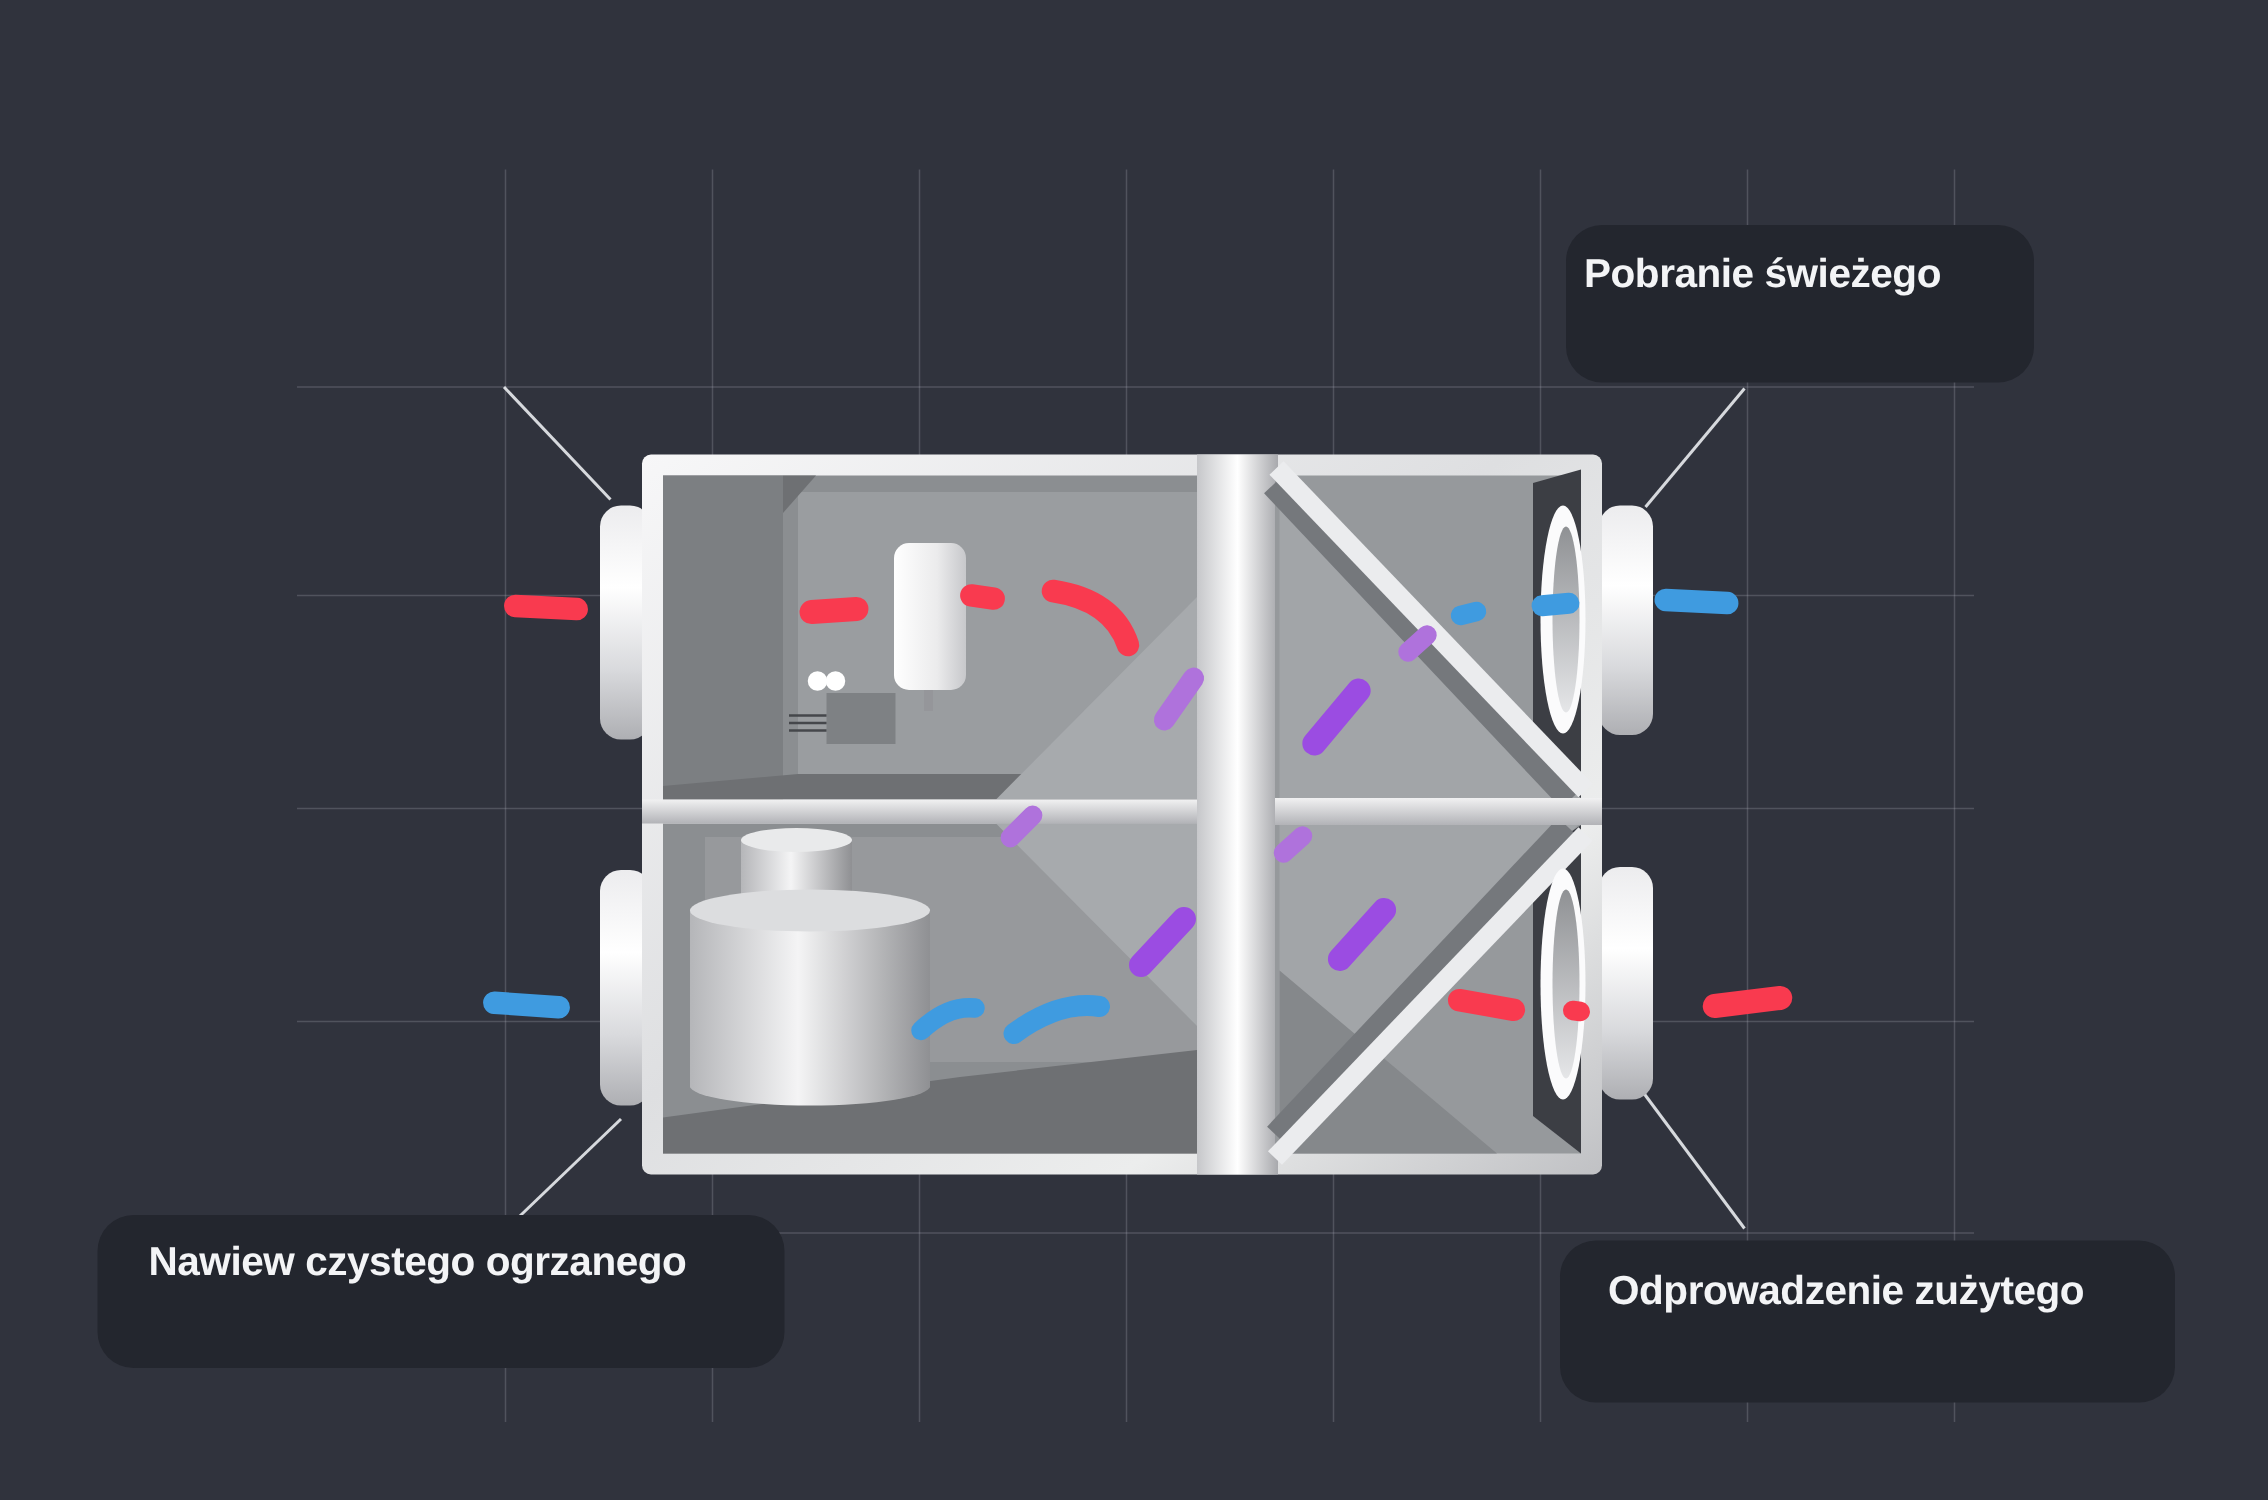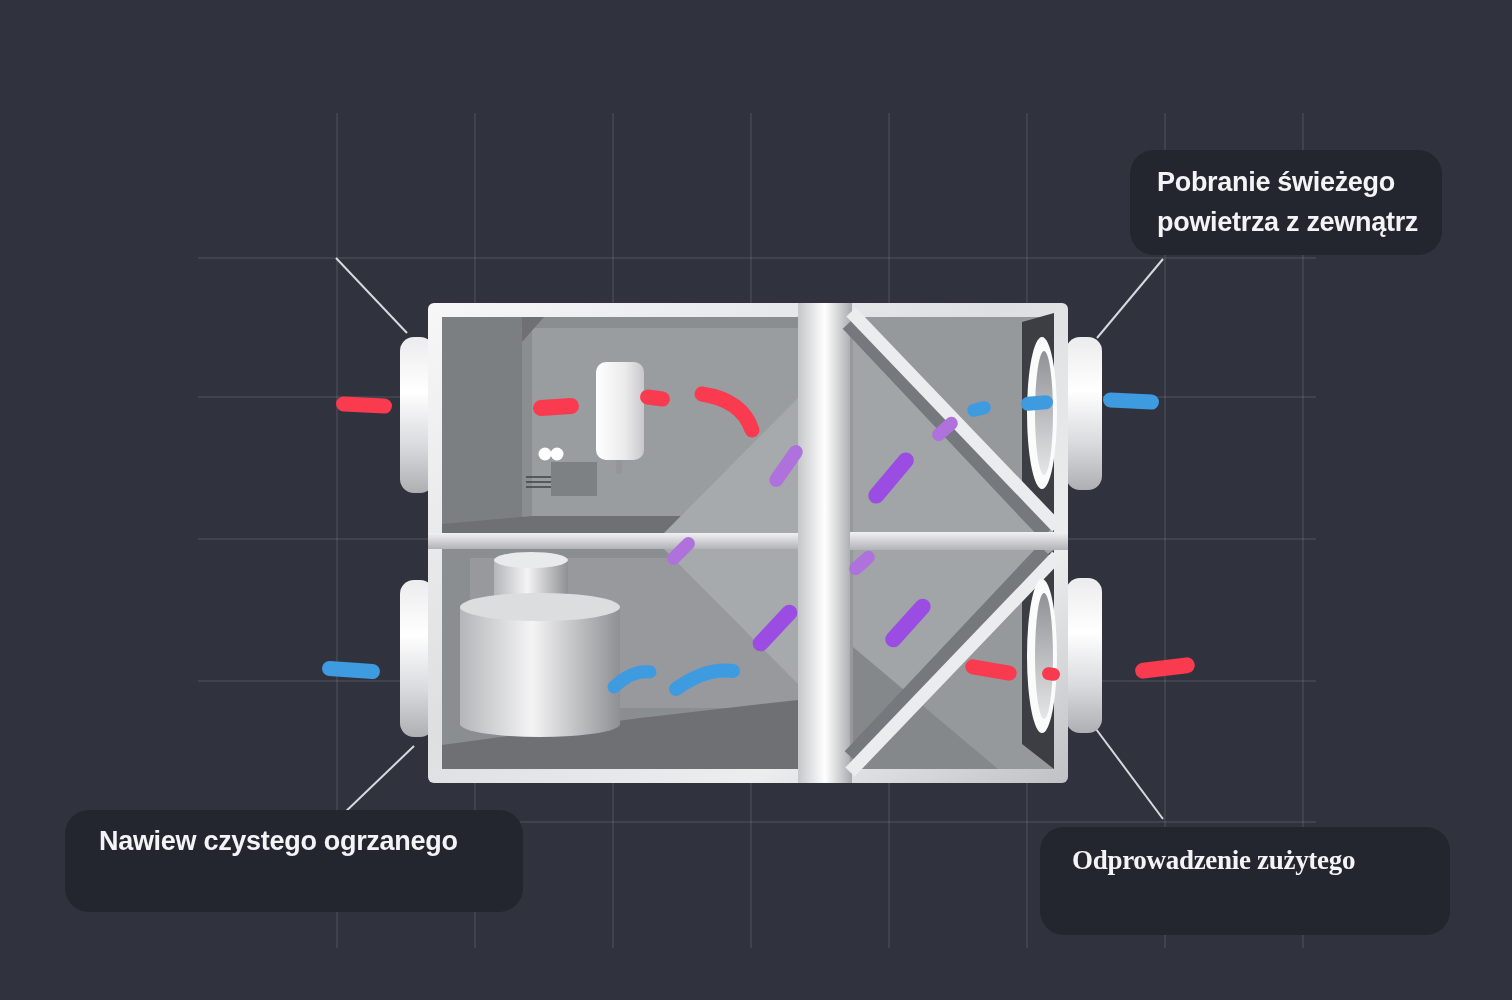--- a/index.html
+++ b/index.html
@@ -10,23 +10,23 @@
   html,body{margin:0;padding:0;}
   body{background:var(--page_bg);font-family:"Liberation Sans",sans-serif;}
   .stage{position:relative;width:1512px;height:1000px;background:var(--page_bg);overflow:hidden;}
   .stage svg{position:absolute;left:0;top:0;}
   .label{
     position:absolute;box-sizing:border-box;background:var(--label_bg);color:var(--label_text);
     border-radius:24px;font-weight:700;font-size:27px;line-height:40px;letter-spacing:-0.3px;
   }
   .label span{display:block;white-space:nowrap;}
   .label.tl{left:50px;top:133px;width:415px;height:107px;padding:13px 10px 0 20px;}
-  .label.tr{left:1130px;top:150px;width:312px;height:105px;padding:12px 8px 0 27px;}
+  .label.tr{left:1044px;top:150px;width:312px;height:105px;padding:12px 8px 0 12px;}
   .label.bl{left:65px;top:810px;width:458px;height:102px;padding:11px 4px 0 34px;}
-  .label.br{left:1040px;top:827px;width:410px;height:108px;padding:13px 8px 0 32px;font-family:Liberation Serif, serif;}
+  .label.br{left:1040px;top:827px;width:410px;height:108px;padding:13px 8px 0 32px;}
 </style>
 </head>
 <body>
 
 <div class="stage">
 
 <svg width="1512" height="1000" viewBox="0 0 1512 1000">
   <defs>
     <linearGradient id="gFrame" x1="0" y1="0" x2="1" y2="1">
       <stop offset="0" stop-color="#f7f7f8"></stop>
@@ -187,21 +187,20 @@
       <rect x="664" y="544.5" width="34" height="13" rx="6.5" fill="var(--mix_light)" transform="rotate(-45 681 551)"></rect>
       <rect x="860" y="470" width="62" height="16" rx="8" fill="var(--mix_strong)" transform="rotate(-50 891 478)"></rect>
       <rect x="878" y="615" width="60" height="16" rx="8" fill="var(--mix_strong)" transform="rotate(-48 908 623)"></rect>
       <rect x="746" y="620" width="58" height="16" rx="8" fill="var(--mix_strong)" transform="rotate(-47 775 628)"></rect>
     </g>
   </g>
 </svg>
 
   <div class="label tr">
     <span>Pobranie świeżego</span>
-    <span>powietrza z zewnątrz</span>
   </div>
   <div class="label bl">
     <span>Nawiew czystego ogrzanego</span>
   </div>
   <div class="label br">
     <span>Odprowadzenie zużytego</span>
   </div>
 </div>
 
 </body></html>

